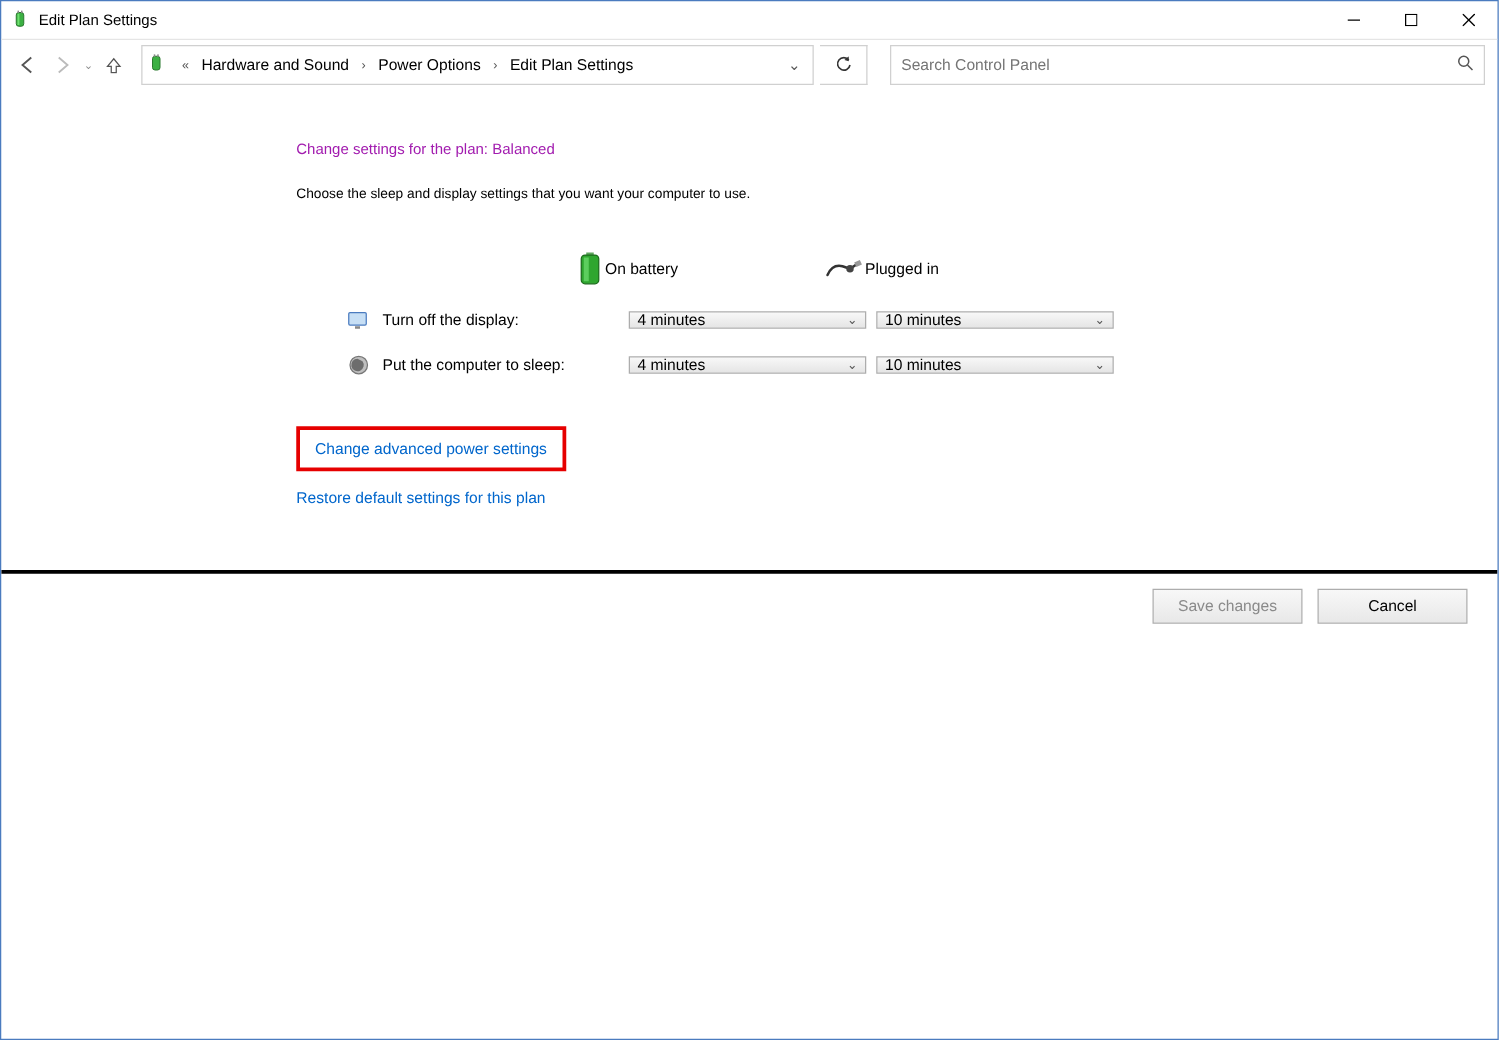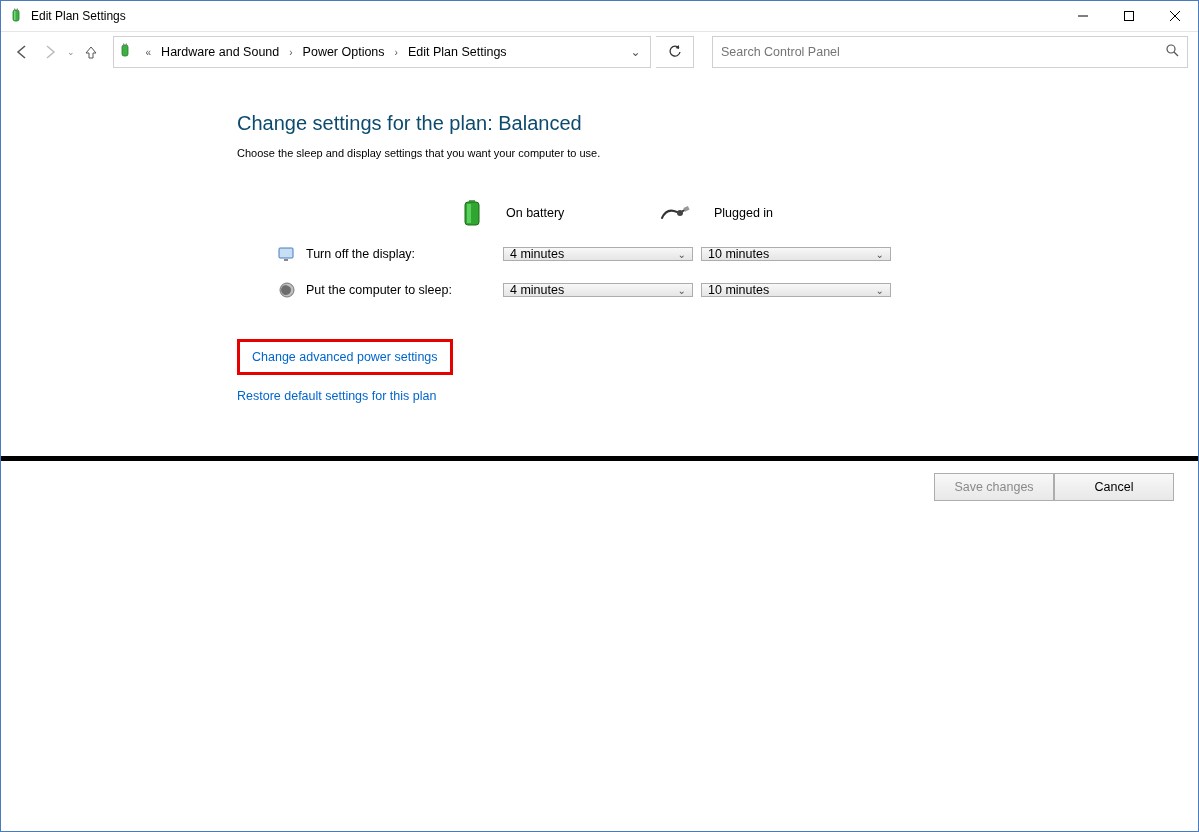--- a/index.html
+++ b/index.html
@@ -56,46 +56,46 @@
   margin-left: 12px;
   display: flex;
   align-items: center;
   padding: 0 8px;
 }
 .searchbox input { flex:1; border:none; outline:none; font-size:12.5px; color:#555; background:transparent; }
 .search-icon { color:#555; font-size:13px; }
 .content {
   padding: 40px 0 0 236px;
 }
-.heading { font-size: 20px; color: #0c4a6e; margin-bottom: 12px; }
+.heading { font-size: 12px; color: #a21caf; margin-bottom: 23px; }
 .subtext { font-size: 11px; color: #000; margin-bottom: 40px; }
 .cols { display:flex; align-items:center; margin-bottom:18px; }
 .col-spacer { width:225px; }
-.col-head { width:198px; display:flex; align-items:center; gap:24px; font-size:12.5px; }
+.col-head { width:198px; display:flex; align-items:center; gap:2px; font-size:12.5px; }
 .battery-icon { width:20px; height:28px; }
 .plug-icon { width:30px; height:16px; }
 .setting-row { display:flex; align-items:center; margin-bottom:18px; }
 .setting-label { width:225px; display:flex; align-items:center; gap:10px; font-size:12.5px;margin-left:41px; }
 .row-icon { width:18px; height:18px; }
 .select {
   width: 190px; height: 14px;
   background: linear-gradient(#f8f8f8,#e5e5e5);
   border:1px solid #adadad;
   display:flex; align-items:center; justify-content:space-between;
   padding:0 6px; font-size:12.5px; margin-right:8px;
 }
 .select-chev { font-size:10px; color:#555; }
 .links { margin-top: 40px; }
 .link { color:#0066cc; font-size:12.5px; display:inline-block; margin-bottom:18px; cursor:pointer; }
 .highlight-box { border:3px solid #e60000; padding:8px 12px; display:inline-block; margin-bottom:14px; }
 .footer {
   position:absolute; left:0; right:0; top:455px;
-  border-top:5px solid #000000;
+  border-top:3px solid #000000;
   padding:12px 24px 0 0;
-  display:flex; justify-content:flex-end; 
+  display:flex; justify-content:flex-end; gap:12px;
 }
 .btn {
   min-width: 120px; height:28px;
   background: linear-gradient(#f8f8f8,#e8e8e8);
   border:1px solid #adadad;
   font-size:12.5px; display:flex; align-items:center; justify-content:center;
 }
 .btn.disabled { color:#8a8a8a; }
 .pp-icon { display:inline-block; }
 </style>

